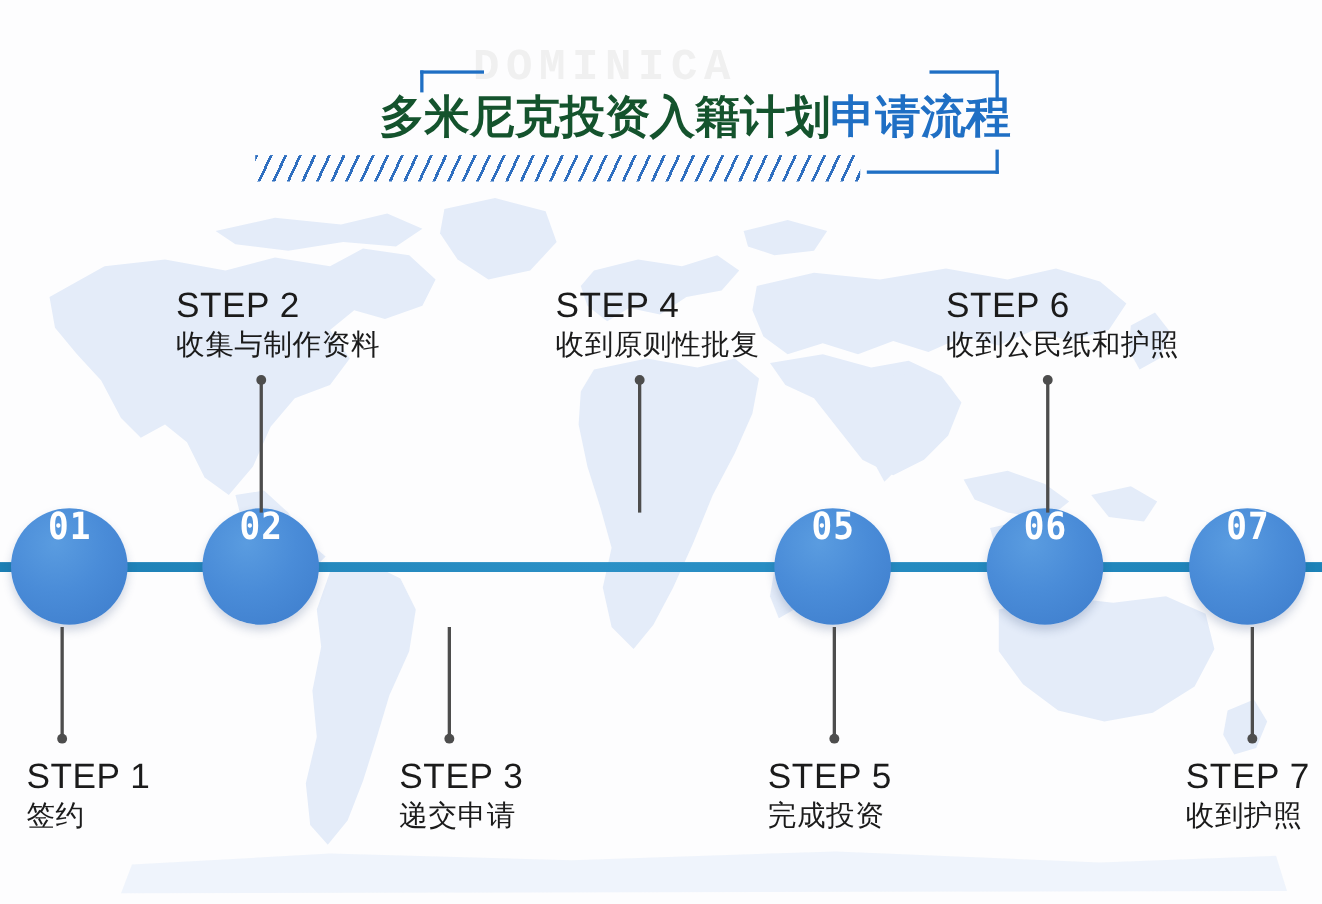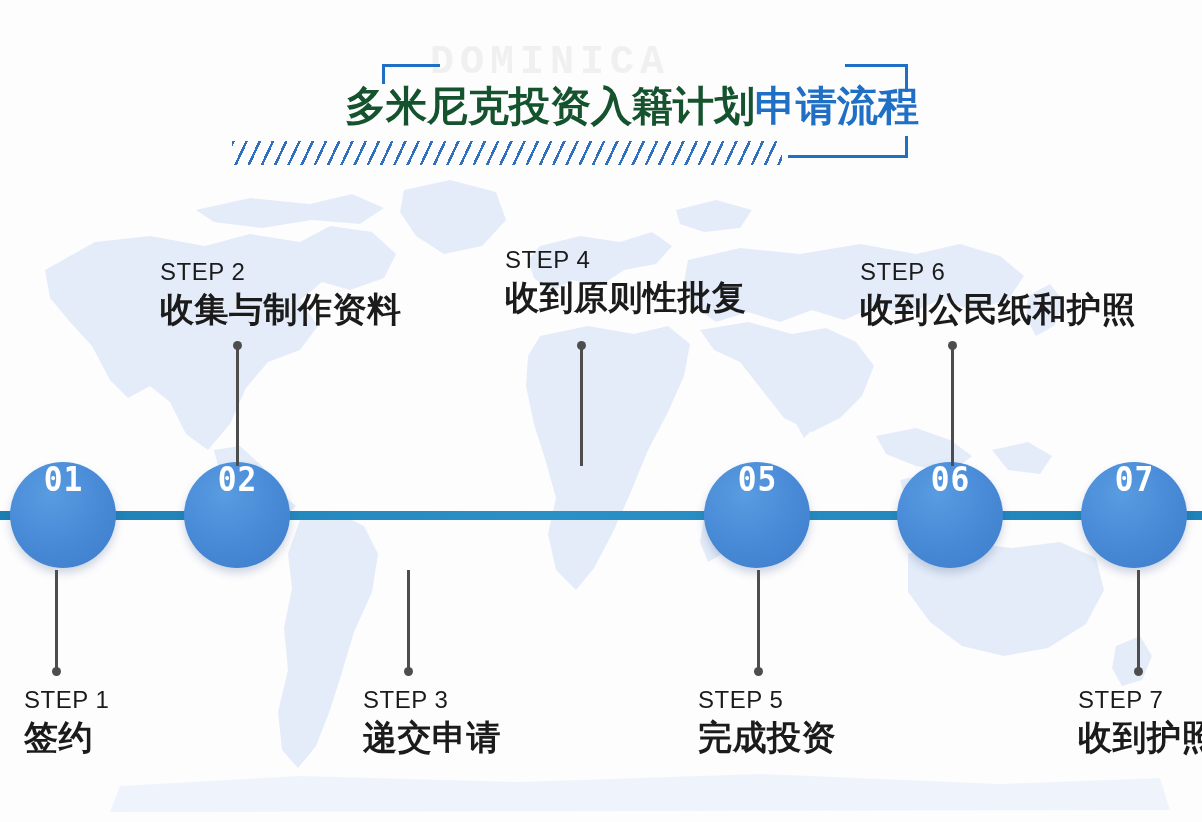--- a/index.html
+++ b/index.html
@@ -134,30 +134,29 @@
 
   
   .step-label {
     position: absolute;
     color: #1b1b1b;
     white-space: nowrap;
     line-height: 1.28;
   }
   .step-label .step-en {
     display: block;
-    font-size: 24px;
+    font-size: 32px;
     font-family: "Liberation Sans", sans-serif;
     letter-spacing: 0.5px;
   }
   .step-label .step-cn {
     display: block;
-    font-size: 34px;
+    font-size: 26px;
     font-family: "DejaVu Sans", sans-serif;
     letter-spacing: 0.5px;
-    font-weight: bold;
   }
 </style>
 </head>
 <body>
 
 <div id="stage">
 
   <svg id="worldmap" viewBox="0 0 1202 672" preserveAspectRatio="none" aria-hidden="true">
     <g fill="#e4ecf9">
 
@@ -243,21 +242,21 @@
 
   <div class="connector" style="left:407px; top:570px; height:100px"></div>
   <div class="conn-dot" style="left:404px; top:667px"></div>
   <div class="step-label" style="left:363px; top:685px">
     <span class="step-en">STEP 3</span>
     <span class="step-cn">递交申请</span>
   </div>
 
   <div class="connector" style="left:580px; top:346px; height:120px"></div>
   <div class="conn-dot" style="left:577px; top:341px"></div>
-  <div class="step-label" style="left:505px; top:245px">
+  <div class="step-label" style="left:505px; top:257px">
     <span class="step-en">STEP 4</span>
     <span class="step-cn">收到原则性批复</span>
   </div>
 
   <div class="node" style="left:704px">
     <span class="node-num">05</span>
   </div>
   <div class="connector" style="left:757px; top:570px; height:100px"></div>
   <div class="conn-dot" style="left:754px; top:667px"></div>
   <div class="step-label" style="left:698px; top:685px">

